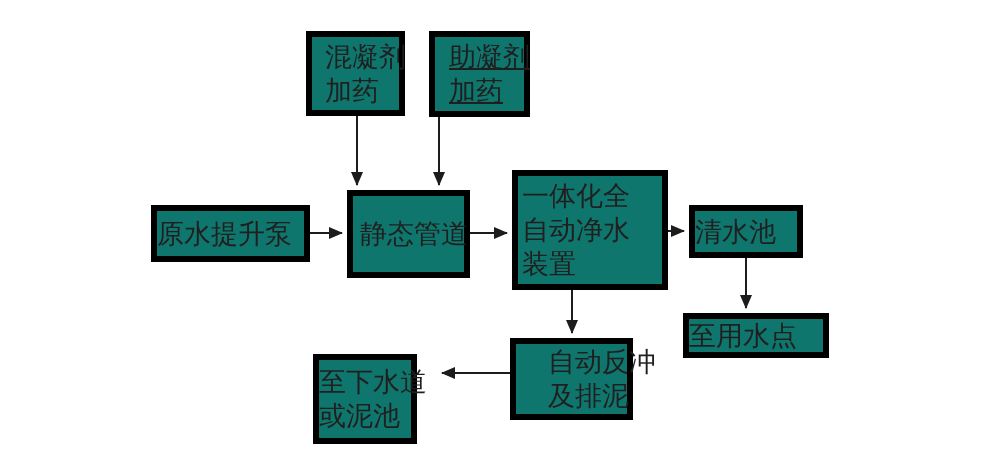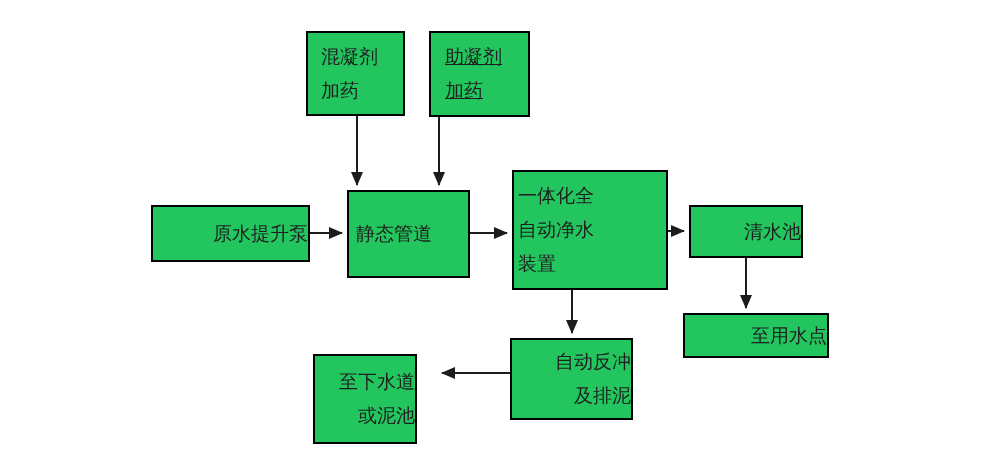--- a/index.html
+++ b/index.html
@@ -11,31 +11,31 @@
     position: relative;
     width: 1004px;
     height: 459px;
     background: #ffffff;
     font-family: "Liberation Serif", "DejaVu Serif", serif;
     overflow: hidden;
   }
   .node {
     position: absolute;
     box-sizing: border-box;
-    border: 2px solid #000000;
-    background: #22c55e;
+    border: 6px solid #000000;
+    background: #0f766e;
     color: #1f1f1f;
-    font-size: 19px;
+    font-size: 27px;
     line-height: 34px;
     display: flex;
     flex-direction: column;
     justify-content: center;
   }
   .node.align-left { align-items: flex-start; text-align: left; }
-  .node.align-center { align-items: flex-end; text-align: center; }
+  .node.align-center { align-items: flex-start; text-align: center; }
   .node span { display: block; white-space: nowrap; }
   svg.edges {
     position: absolute;
     left: 0; top: 0;
     width: 1004px;
     height: 459px;
     pointer-events: none;
   }
   svg.edges line { stroke: #1c1c1c; stroke-width: 2; }
   svg.edges .head { fill: #1c1c1c; }

